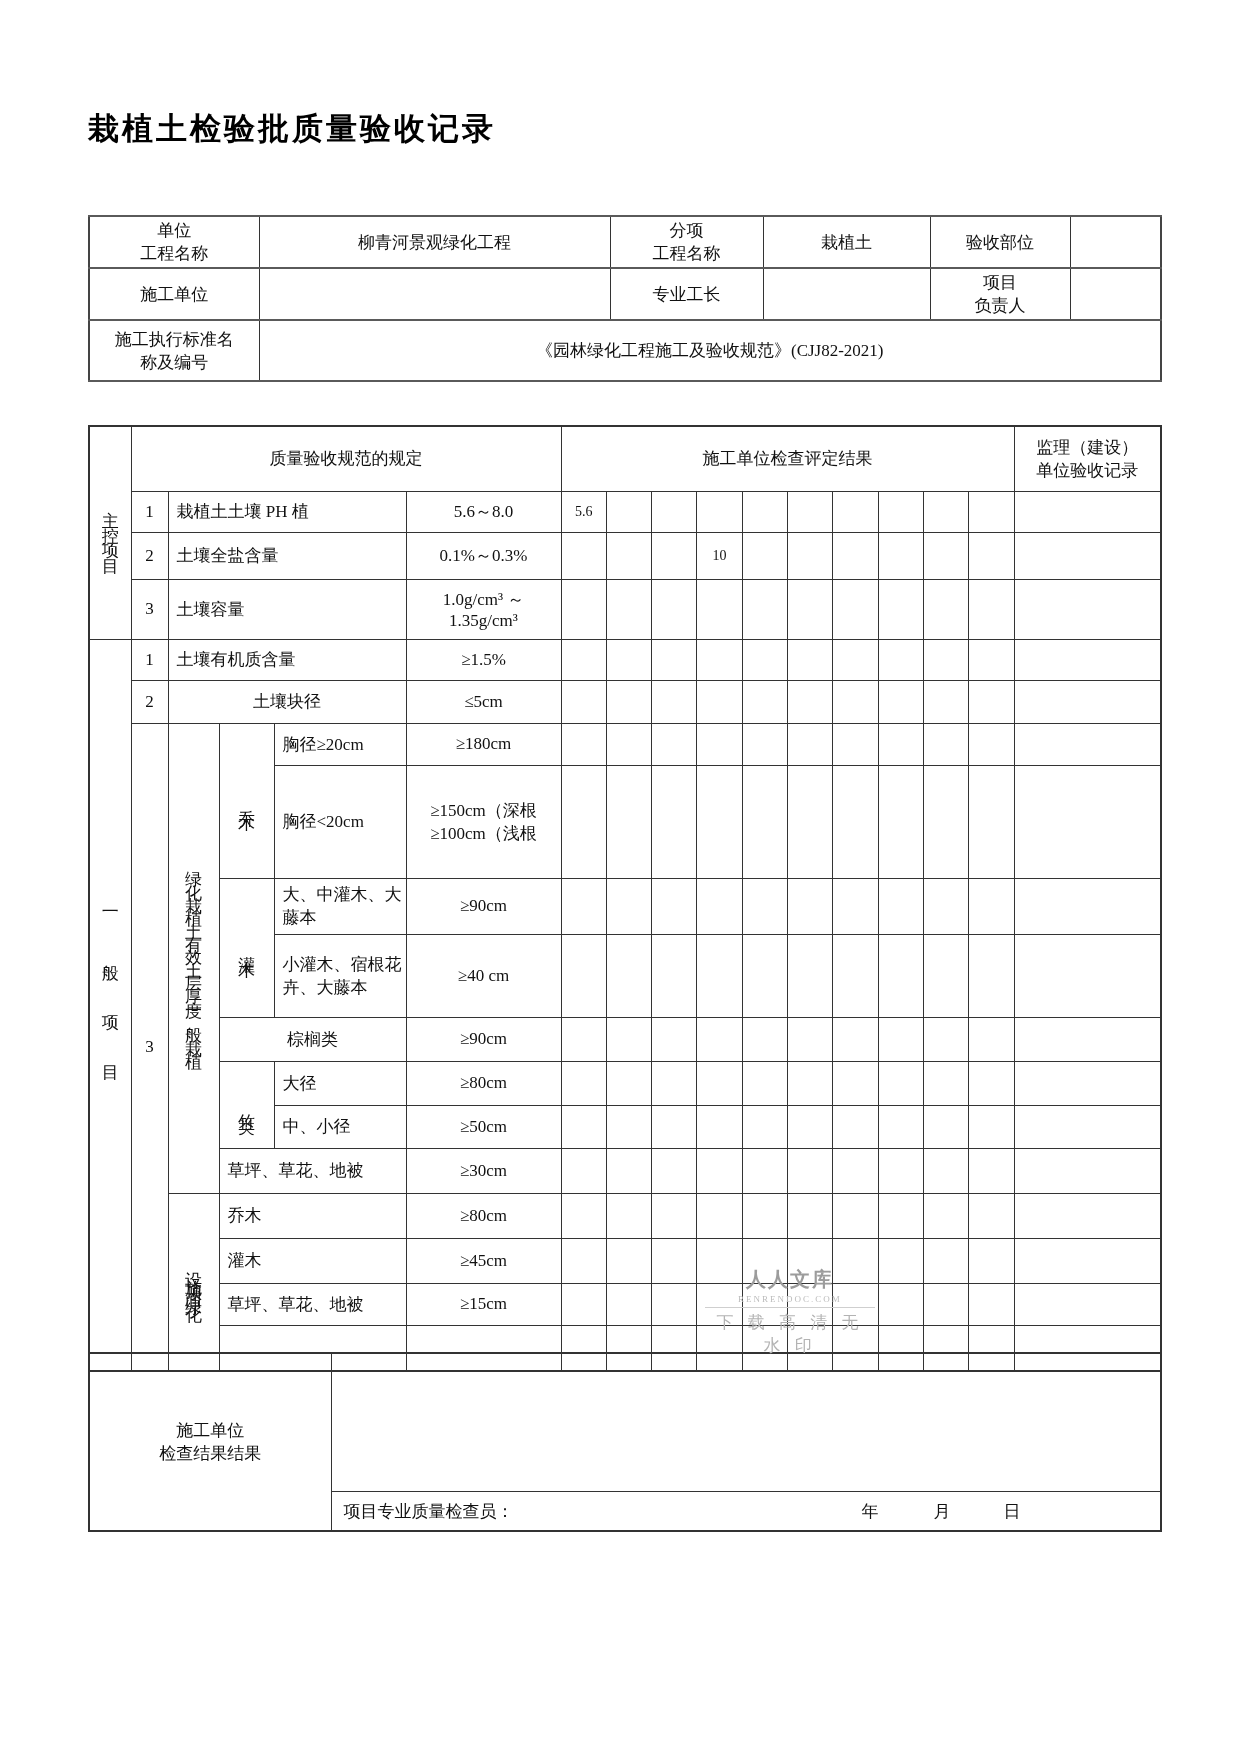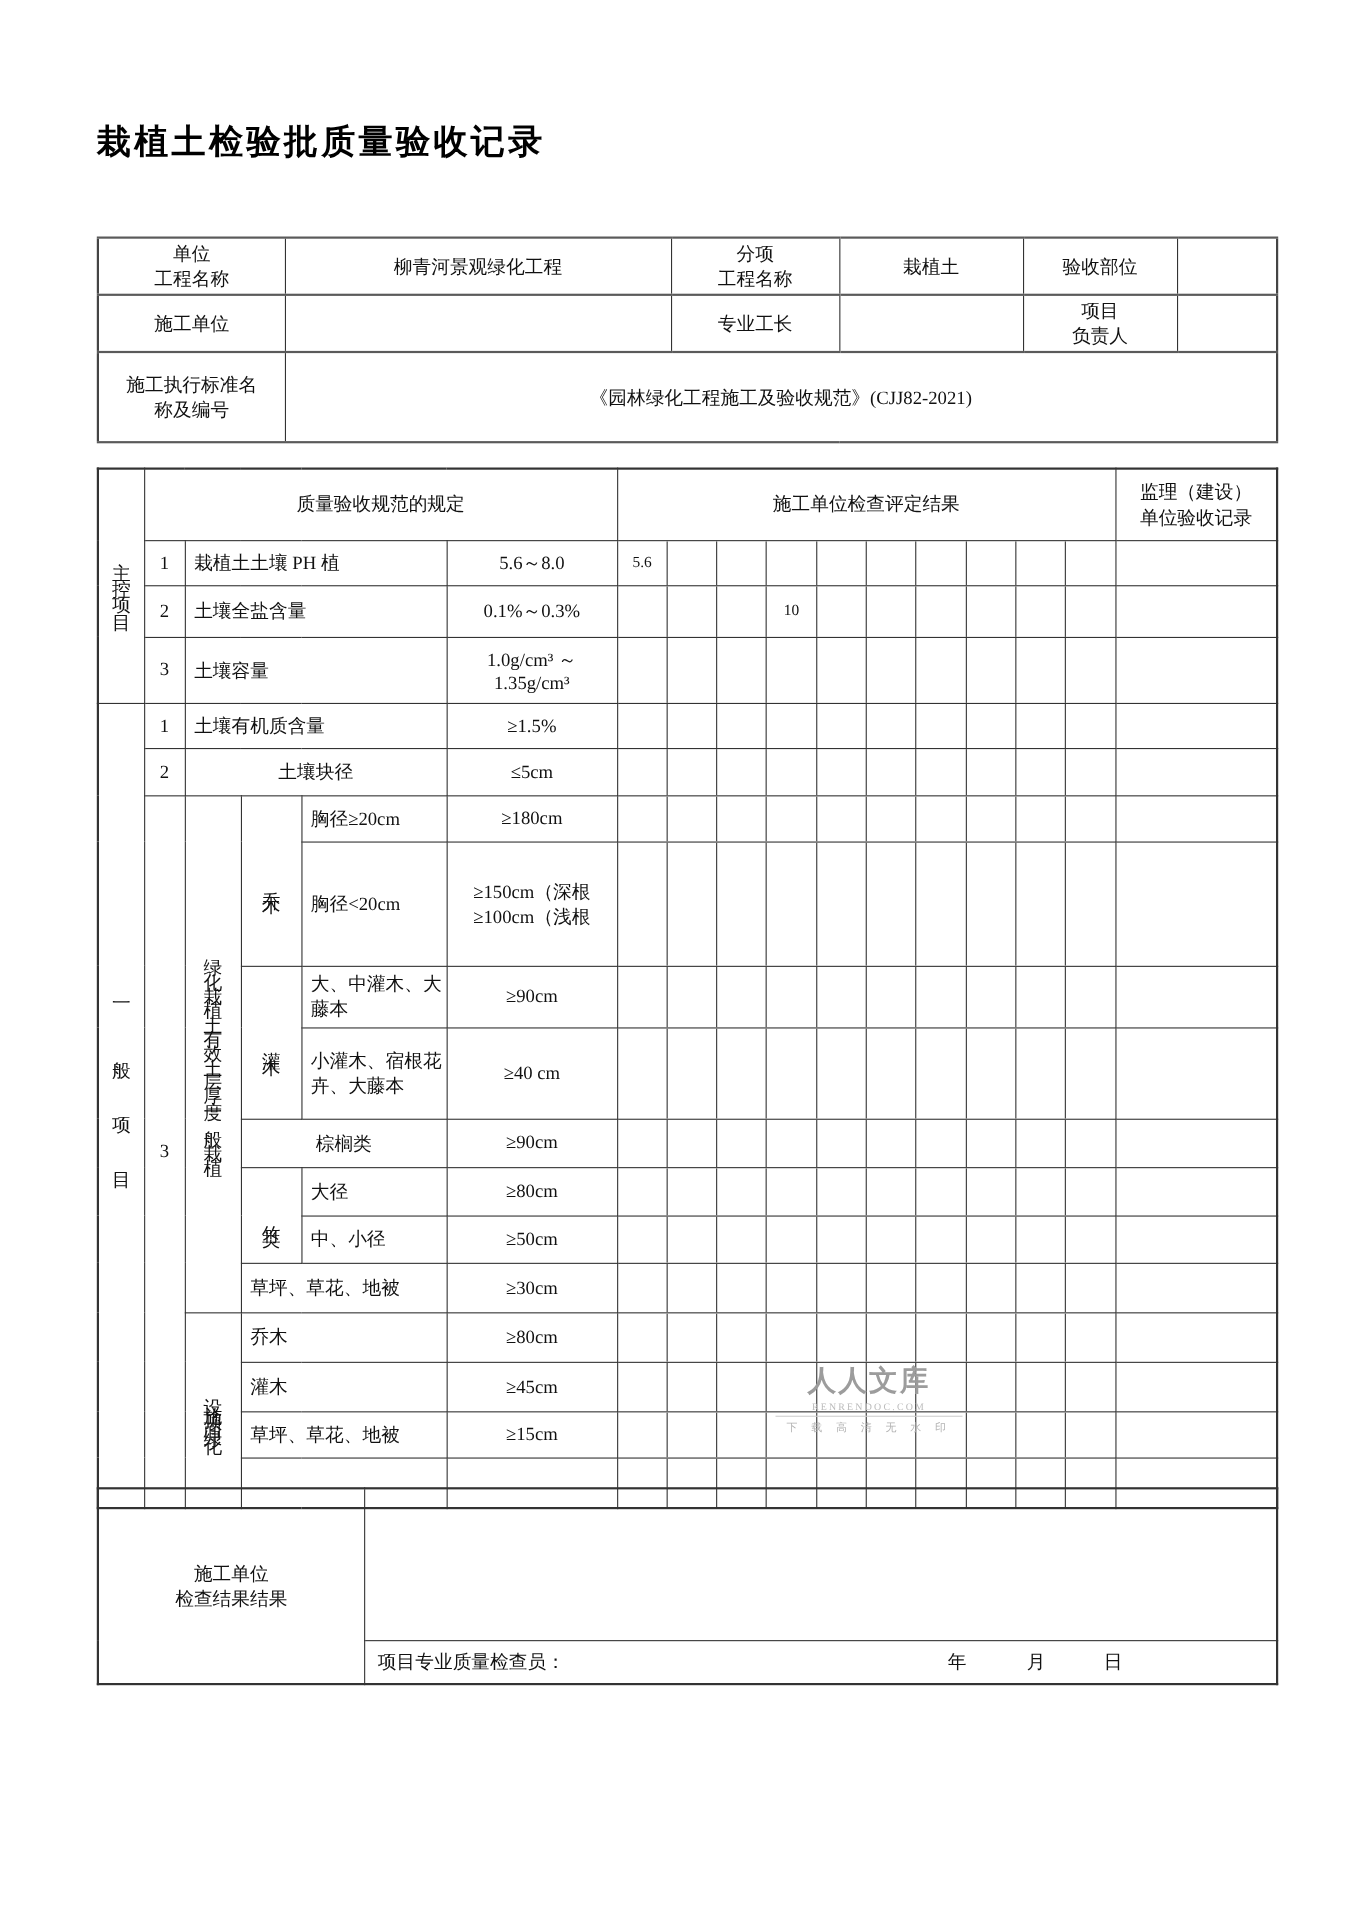--- a/index.html
+++ b/index.html
@@ -69,24 +69,24 @@
   .date-char { position:absolute; top:50%; transform:translateY(-50%); }
   #date-year  { left:530px; }
   #date-month { left:602px; }
   #date-day   { left:672px; }
 
   
   #watermark {
     position:absolute; left:705px; top:1238px; width:170px;
     text-align:center; color:#a6a6a6; pointer-events:none;
   }
-  #watermark .wm1 { font-size:26px; font-weight:700; letter-spacing:2px; color:#9c9c9c; }
+  #watermark .wm1 { font-size:20px; font-weight:700; letter-spacing:2px; color:#9c9c9c;margin-top:28px; }
   #watermark .wm2 { font-size:9px; letter-spacing:2px; color:#bcbcbc; margin-top:1px;
                     font-family:Liberation Serif, serif; }
-  #watermark .wm3 { font-size:10px; letter-spacing:5px; color:#b3b3b3; margin-top:3px;
+  #watermark .wm3 { font-size:17px; letter-spacing:5px; color:#b3b3b3; margin-top:3px;
                     border-top:1px solid #cfcfcf; padding-top:3px; }
 </style>
 </head>
 <body>
 
 <div id="page">
 
   <div id="doc-title">栽植土检验批质量验收记录</div>
 
   <table id="info-table">
@@ -111,21 +111,21 @@
     </tr>
     <tr style="height:48px">
       <td>施工单位</td>
       <td></td>
       <td>专业工长</td>
       <td></td>
       <td class="pre">项目
 负责人</td>
       <td></td>
     </tr>
-    <tr style="height:82px">
+    <tr style="height:61px">
       <td class="pre">施工执行标准名
 称及编号</td>
       <td colspan="5">《园林绿化工程施工及验收规范》(CJJ82-2021)</td>
     </tr>
   </tbody>
     </table>
 
   <table id="main-table">
     <colgroup>
       <col style="width:42px">

